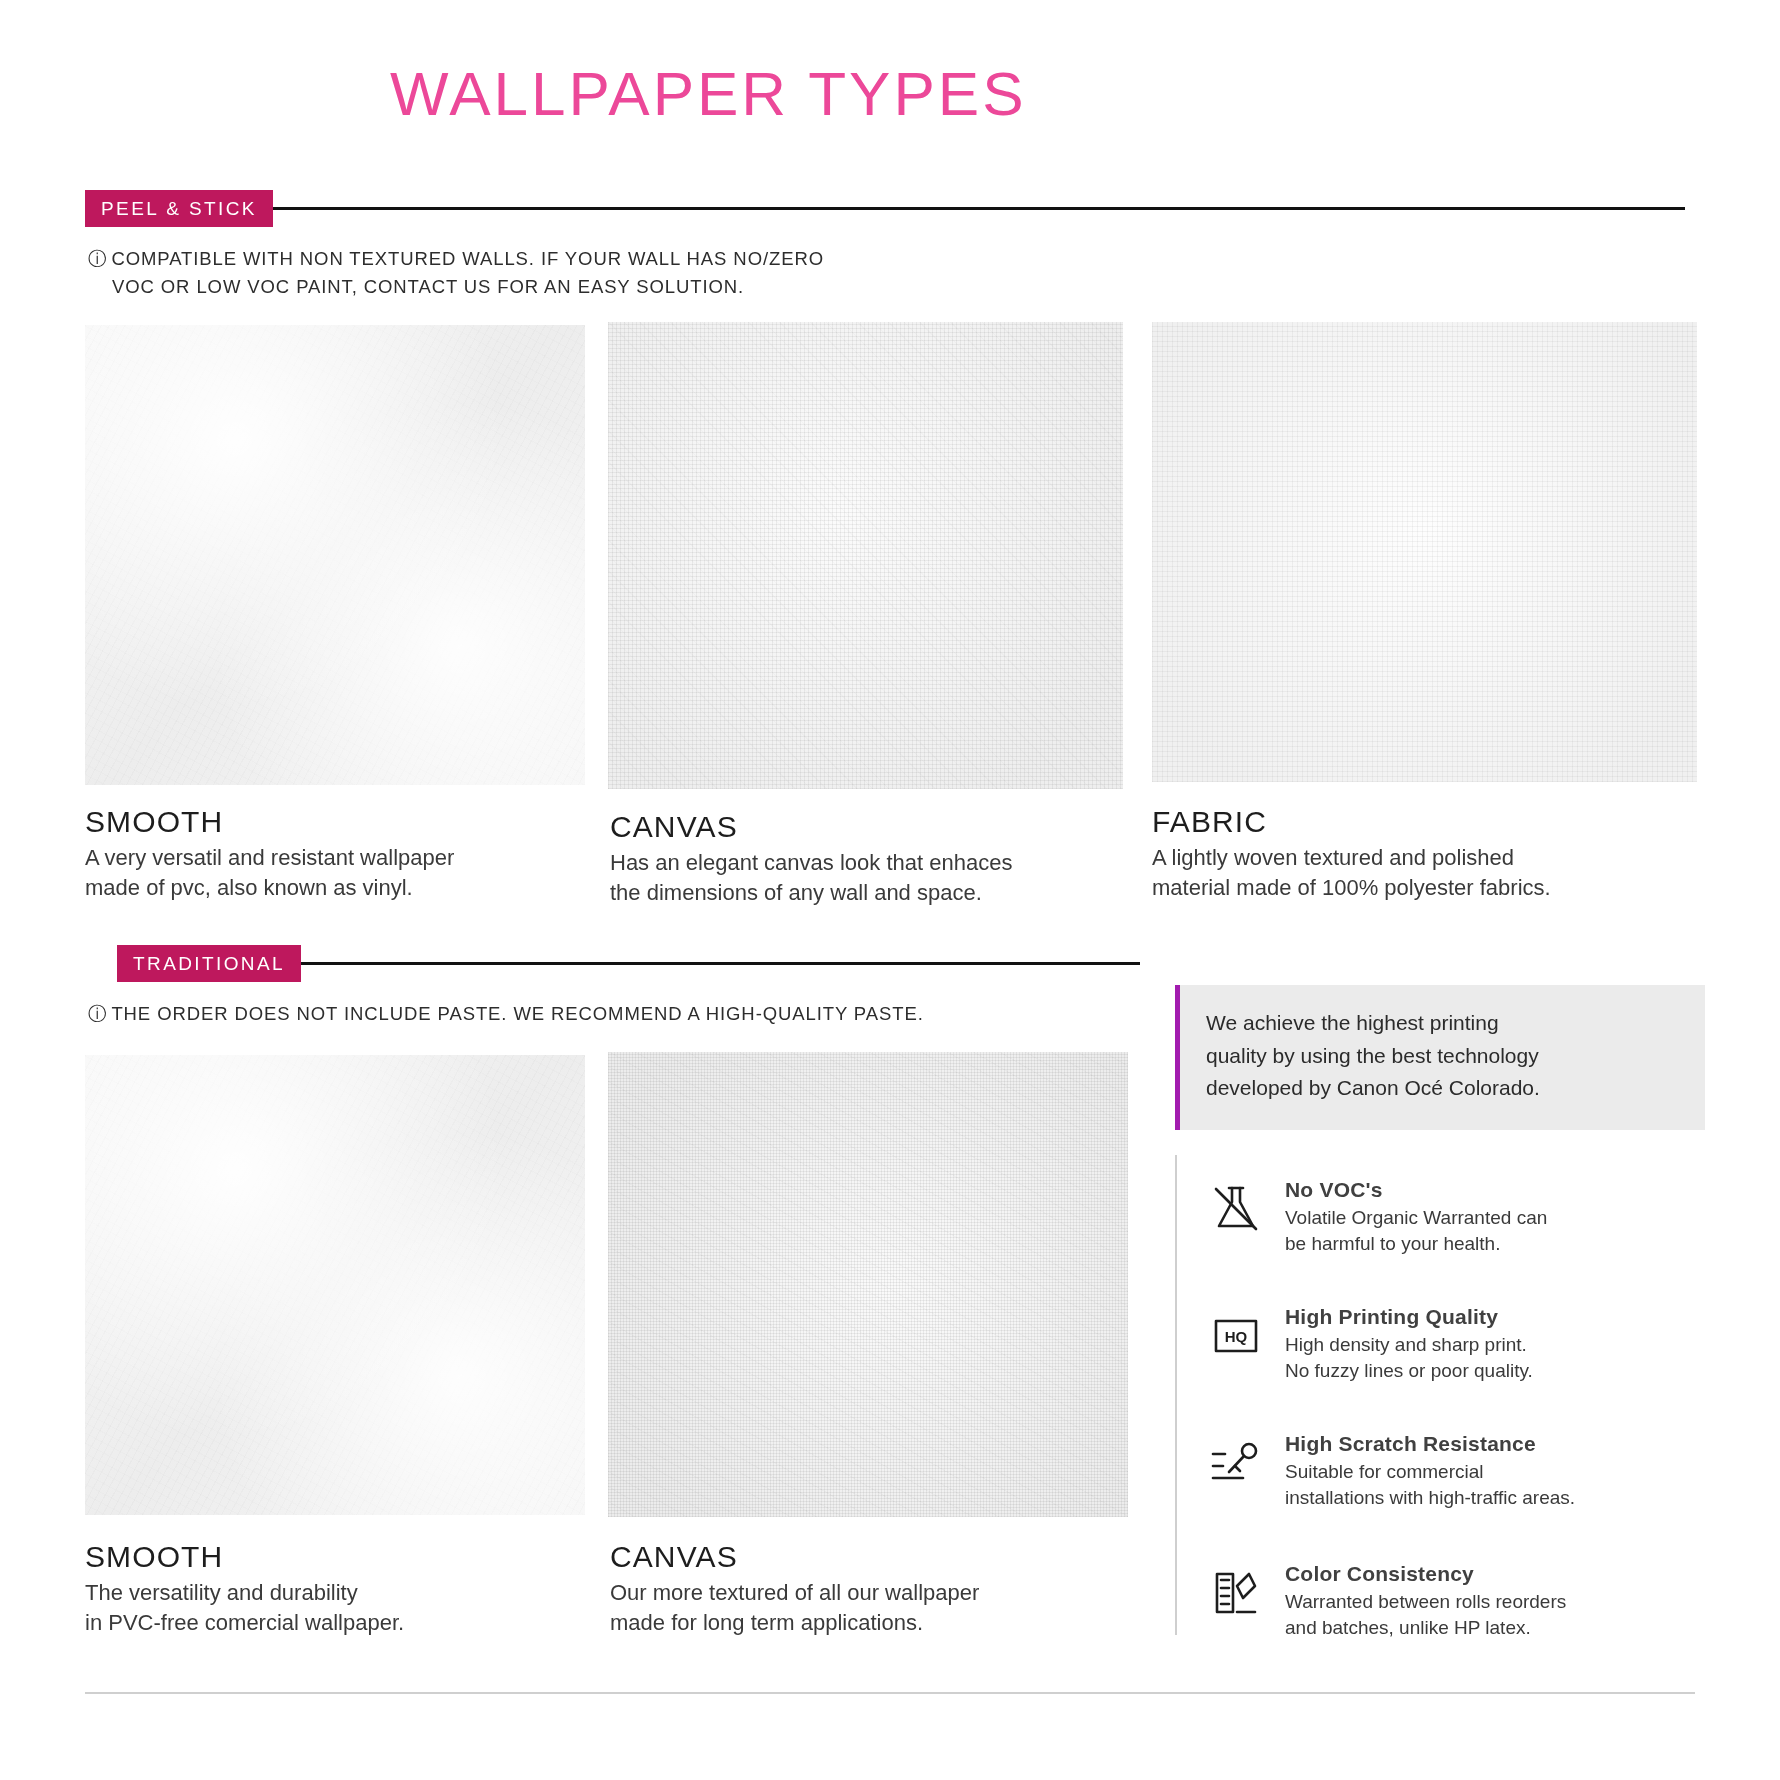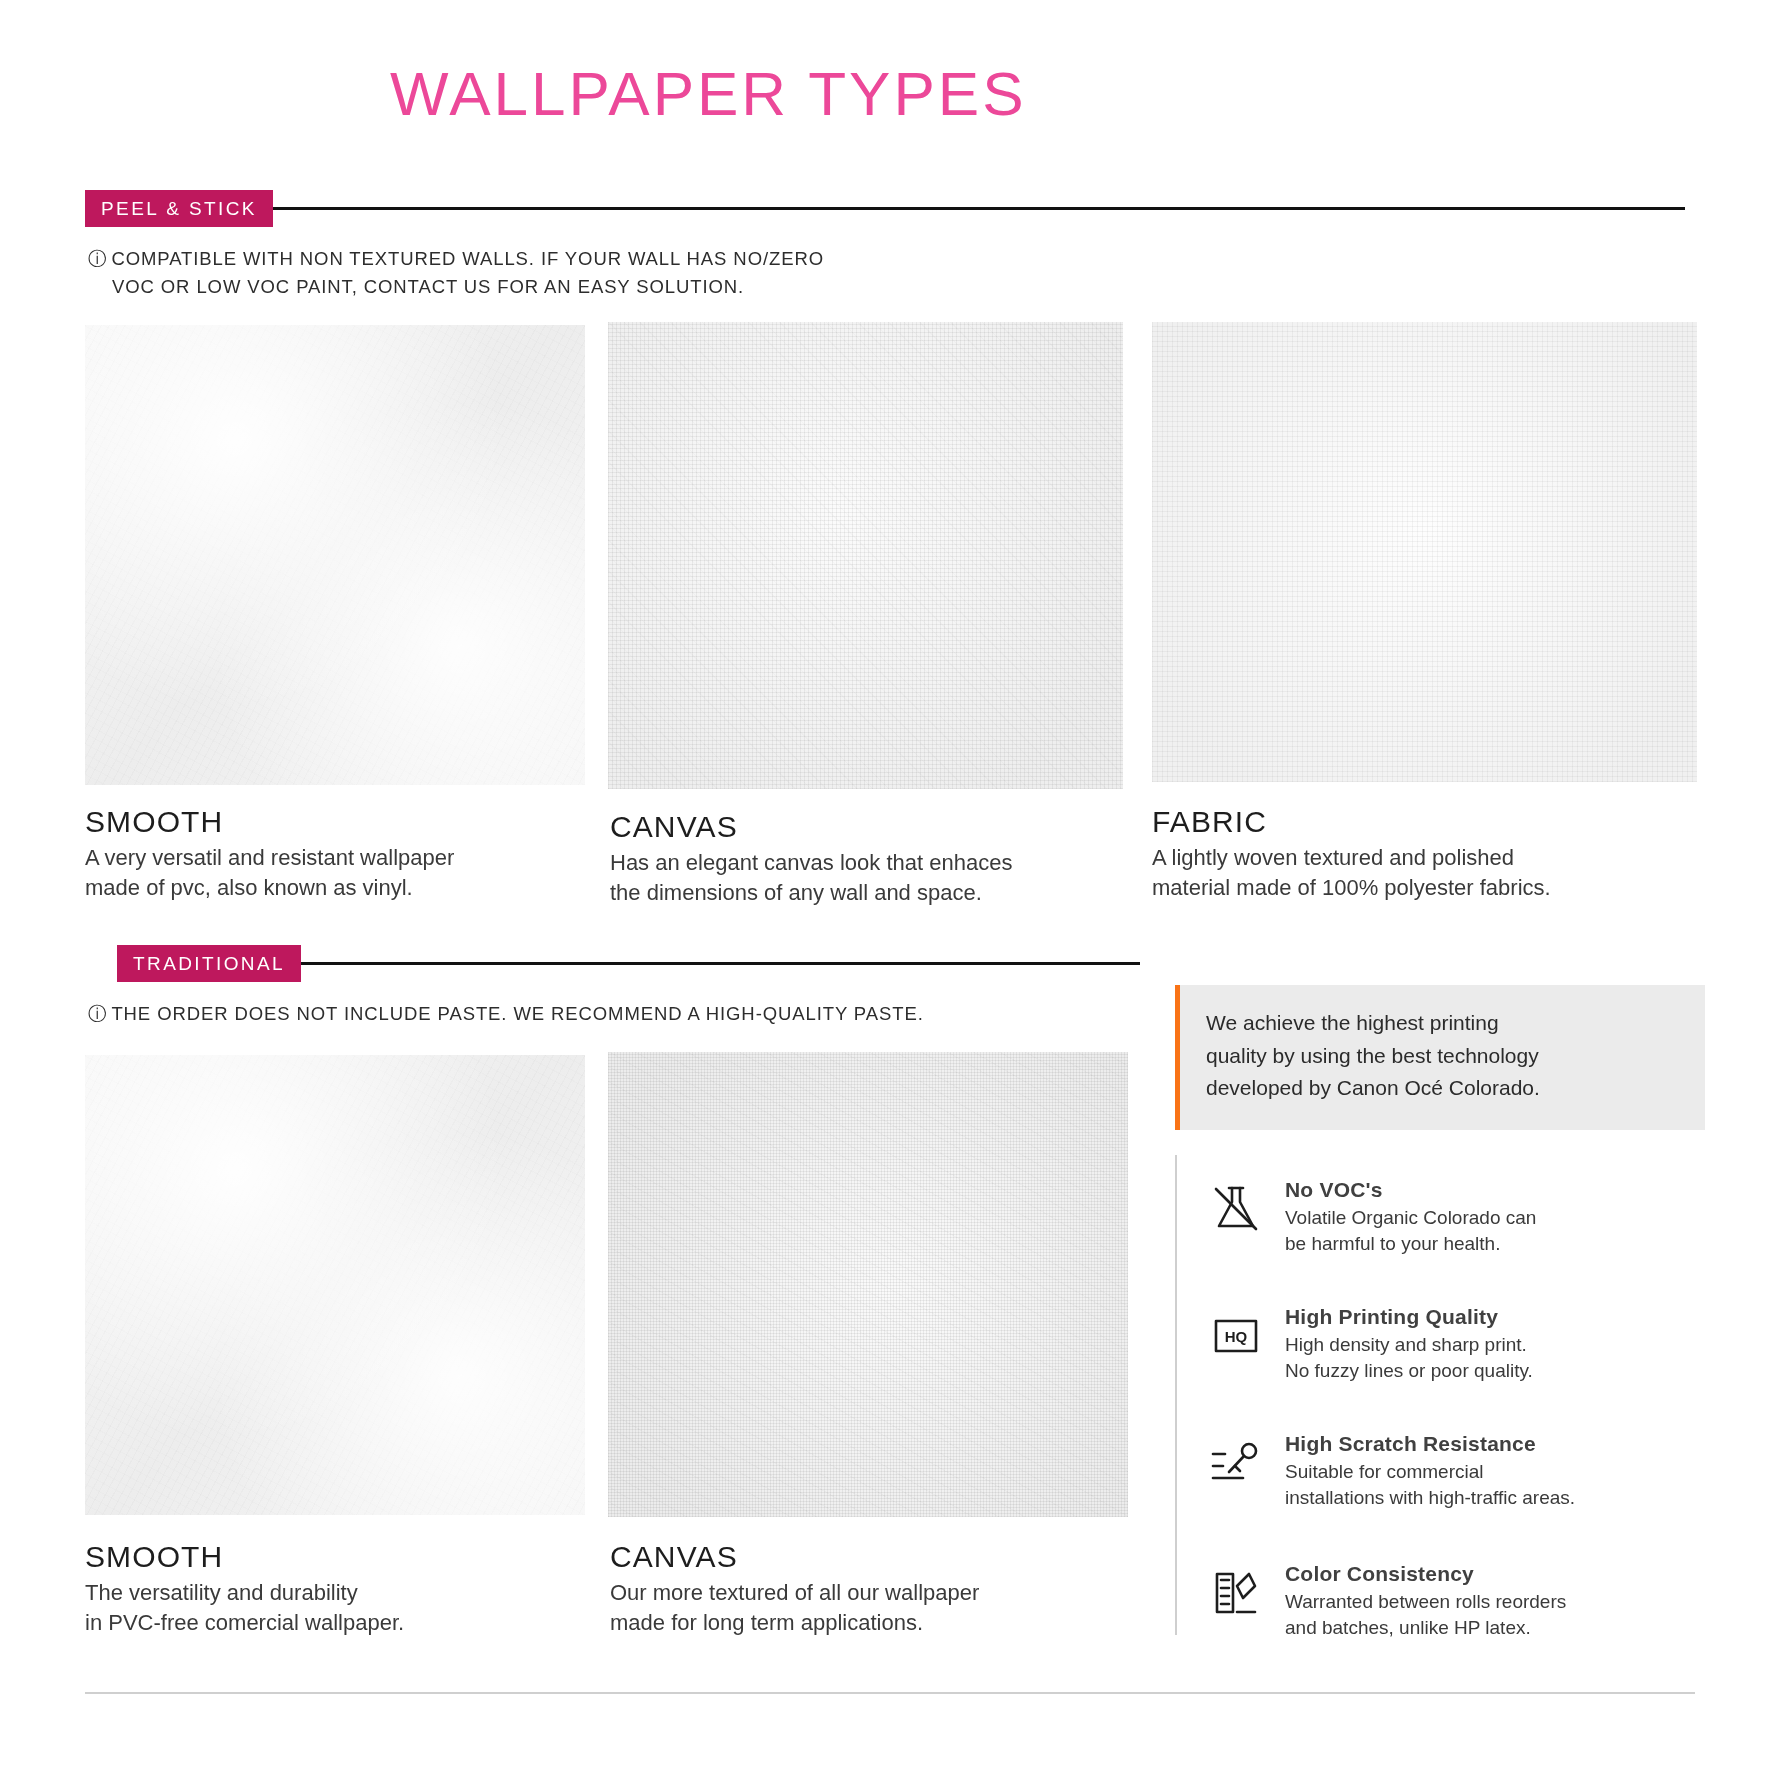--- a/index.html
+++ b/index.html
@@ -118,21 +118,21 @@
   }
 
   
   .quote-box {
     position: absolute;
     left: 1175px;
     top: 985px;
     width: 530px;
     height: 145px;
     background: #ebebeb;
-    border-left: 5px solid #f97316;
+    border-left: 5px solid #a21caf;
     padding: 22px 26px 0 26px;
   }
   .quote-text {
     font-size: 21px;
     line-height: 1.55;
     color: #2b2b2b;
   }
 
   .feat-divider {
     position: absolute;
@@ -257,21 +257,21 @@
     <div class="feat-icon">
       <svg width="54" height="54" viewBox="0 0 54 54" fill="none" stroke="#1d1d1d" stroke-width="2.6" stroke-linecap="round" stroke-linejoin="round">
         <path d="M20 6 h14"></path>
         <path d="M23 6 v14 L10 44 h34 L31 20 V6"></path>
         <path d="M7 7 L47 47"></path>
       </svg>
     </div>
     <div>
       <div class="feat-title">No VOC's</div>
       <div class="feat-desc">
-        <span>Volatile Organic Colorado can</span><br>
+        <span>Volatile Organic Warranted can</span><br>
         <span>be harmful to your health.</span>
       </div>
     </div>
   </div>
 
   <div class="feature" style="top:1305px;">
     <div class="feat-icon">
       <svg width="54" height="54" viewBox="0 0 54 54" fill="none" stroke="#1d1d1d" stroke-width="2.6" stroke-linecap="round" stroke-linejoin="round">
         <rect x="7" y="12" width="40" height="30"></rect>
         <text x="27" y="33" font-family="Liberation Sans, sans-serif" font-size="15" font-weight="bold" fill="#1d1d1d" stroke="none" text-anchor="middle">HQ</text>

